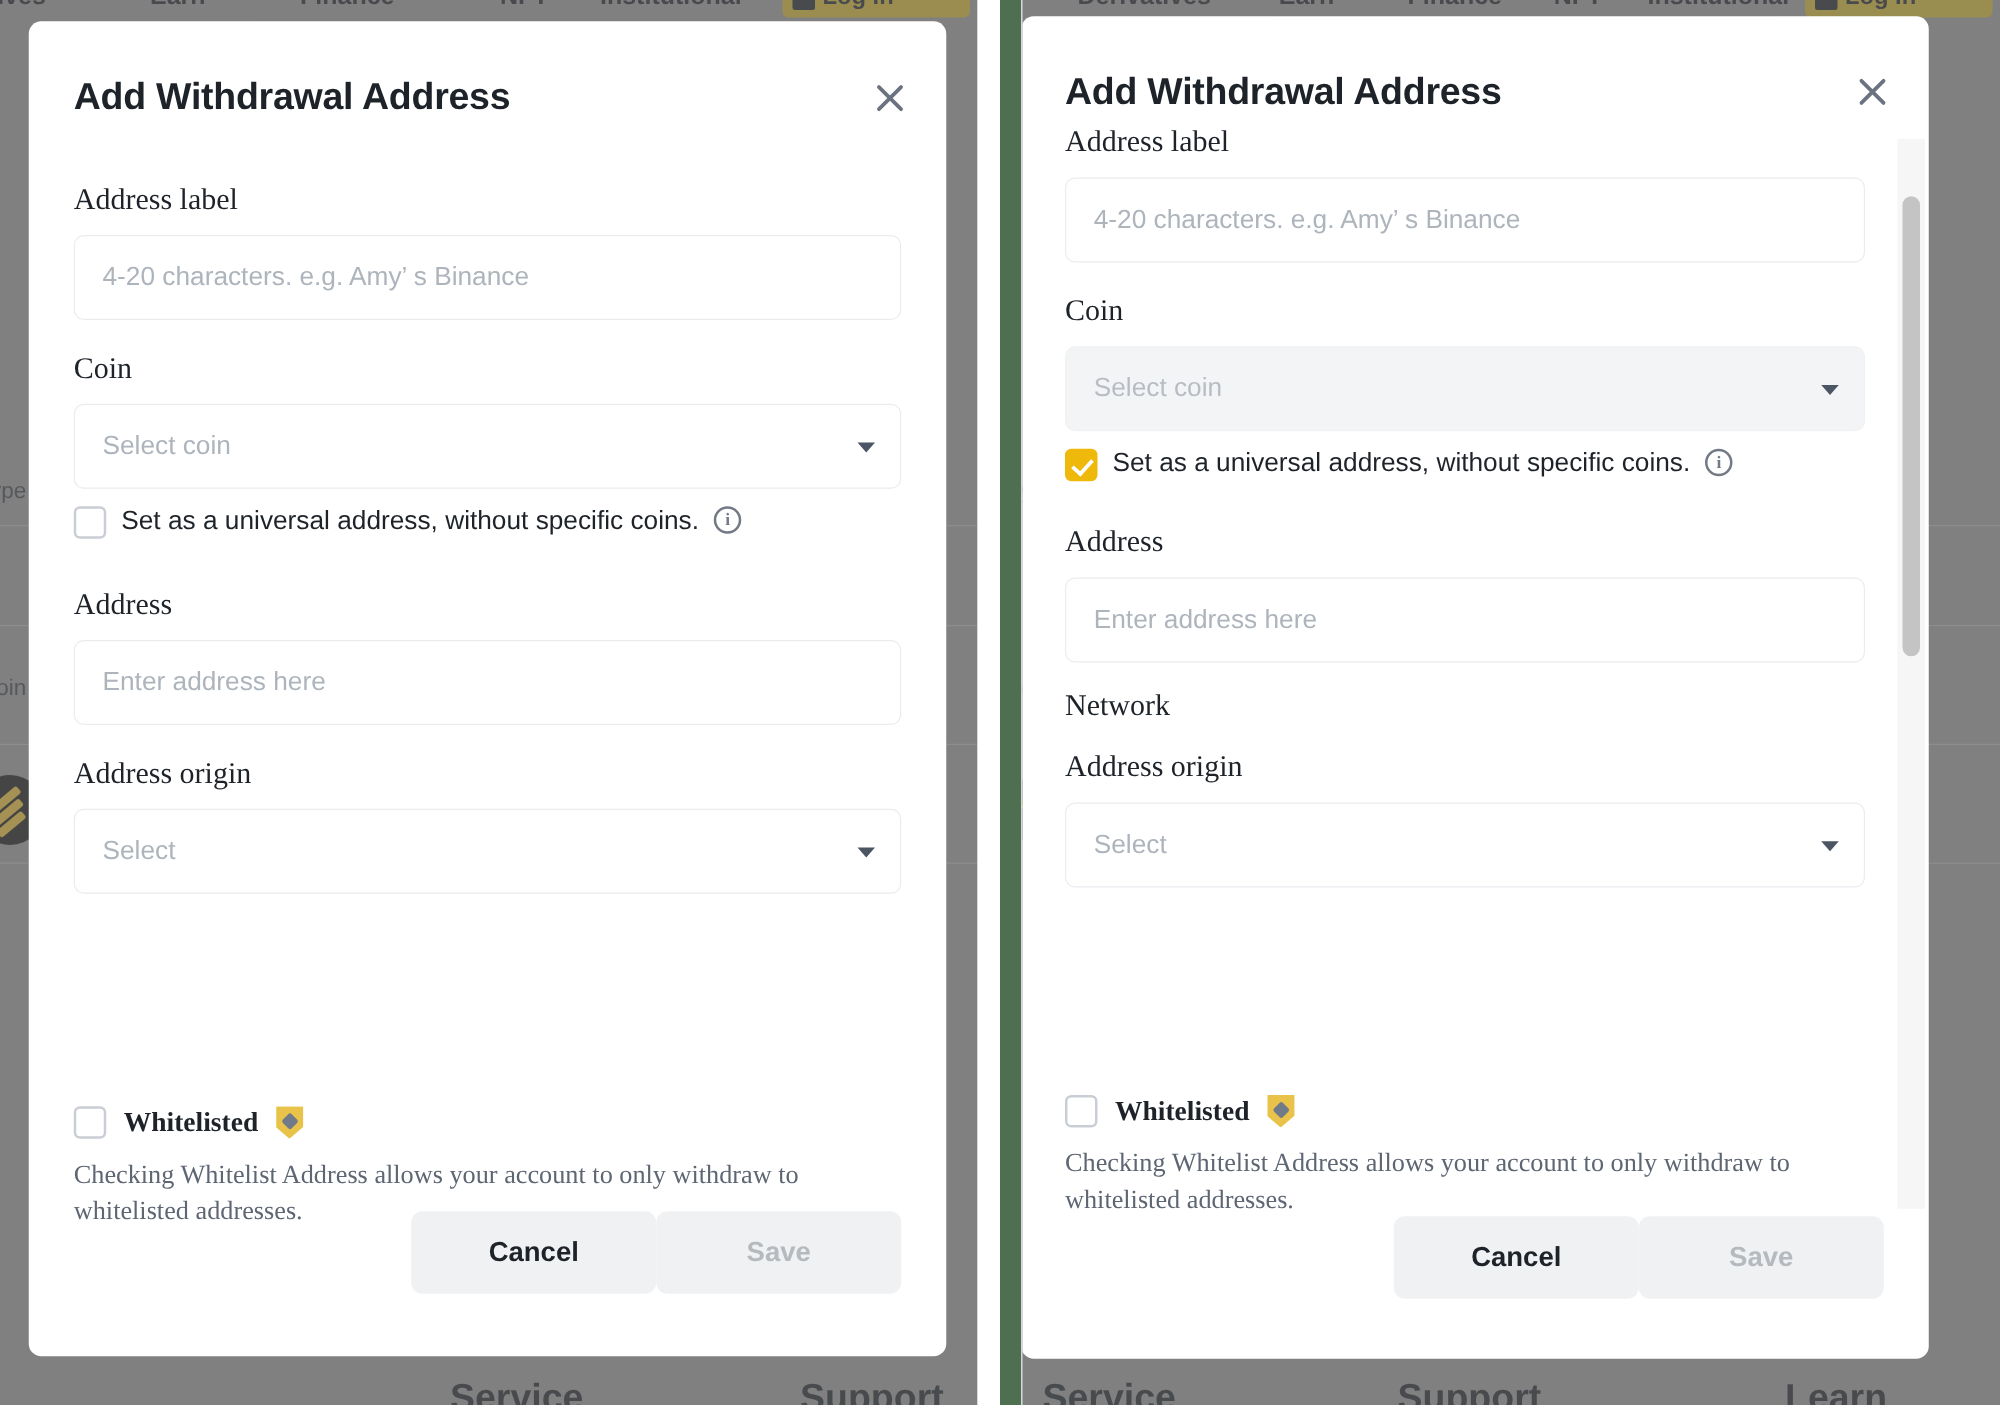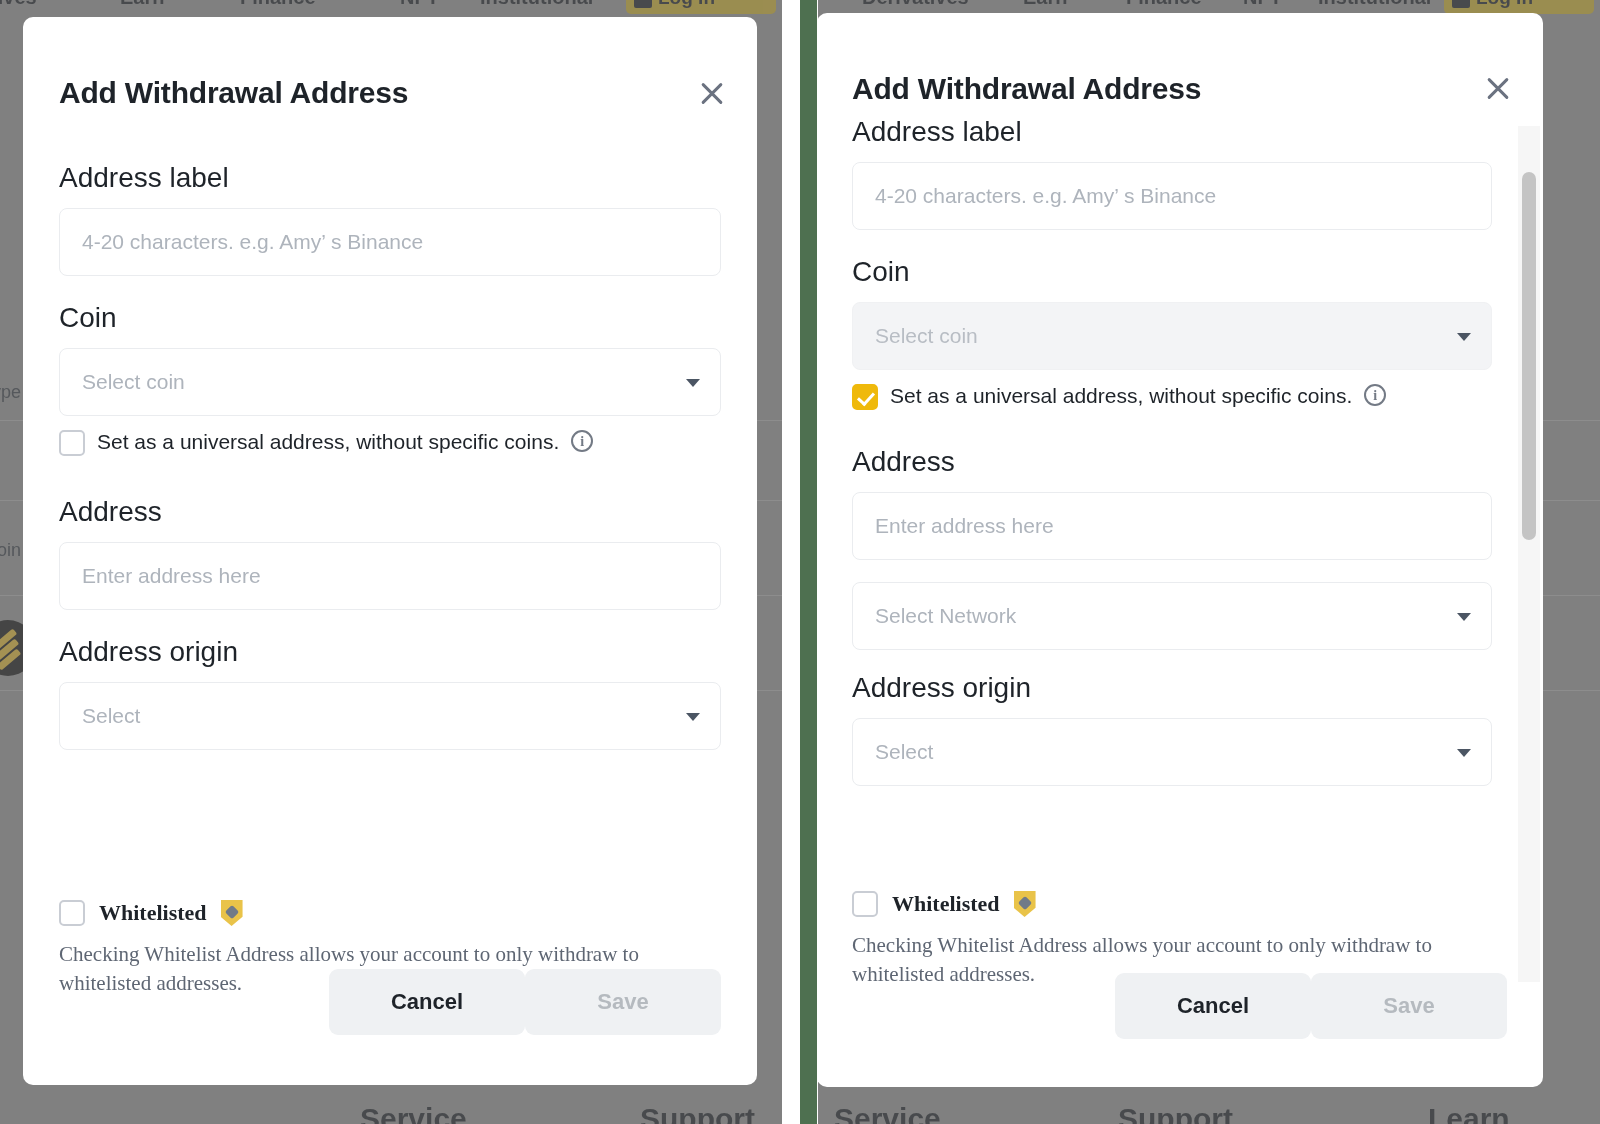--- a/index.html
+++ b/index.html
@@ -120,21 +120,20 @@
     overflow: hidden;
     z-index: 20;
   }
   #modal-left  { left: 23px;  top: 17px;  width: 734px; height: 1068px; }
   #modal-right { left: -1px;  top: 13px;  width: 726px; height: 1074px; }
 
   .modal-inner {
     position: absolute;
     inset: 0;
     padding: 0;
-    margin-top: 15px;
   }
 
   .modal-title {
     position: absolute;
     font-weight: bold;
     color: #1e2329;
   }
   #modal-left .modal-title  { left: 36px; top: 44px; font-size: 30px; letter-spacing: -0.2px; }
   #modal-right .modal-title { left: 35px; top: 44px; font-size: 30px; letter-spacing: -0.2px; }
 
@@ -157,22 +156,23 @@
   .close-btn::after  { transform: rotate(-45deg); }
 
   
   .form-body { position: absolute; left: 0; right: 0; }
   #modal-left  .form-body { top: 130px; left: 36px; width: 662px; }
   #modal-right .form-body { top: 88px;  left: 35px; width: 640px; }
 
   .field-label {
     display: block;
     color: #1e2329;
-    font-size: 28px;
+    font-size: 24px;
     margin-bottom: 14px;
+    font-family: Liberation Serif, serif;
   }
 
   .input-box {
     width: 100%;
     height: 68px;
     border: 1px solid #eaecef;
     border-radius: 8px;
     background: #ffffff;
     display: flex;
     align-items: center;
@@ -483,24 +483,21 @@
             <span class="cb-text">Set as a universal address, without specific coins.</span>
             <span class="info-icon">i</span>
           </div>
 
           <div class="field" style="margin-bottom:22px">
             <span class="field-label">Address</span>
             <div class="input-box">Enter address here</div>
           </div>
 
           <div class="field" style="margin-bottom:22px">
-            <div class="input-box select-box">
-              <span>Select Network</span>
-              <span class="caret"></span>
-            </div>
+            <span class="field-label">Network</span>
           </div>
 
           <div class="field">
             <span class="field-label">Address origin</span>
             <div class="input-box select-box">
               <span>Select</span>
               <span class="caret"></span>
             </div>
           </div>
 

